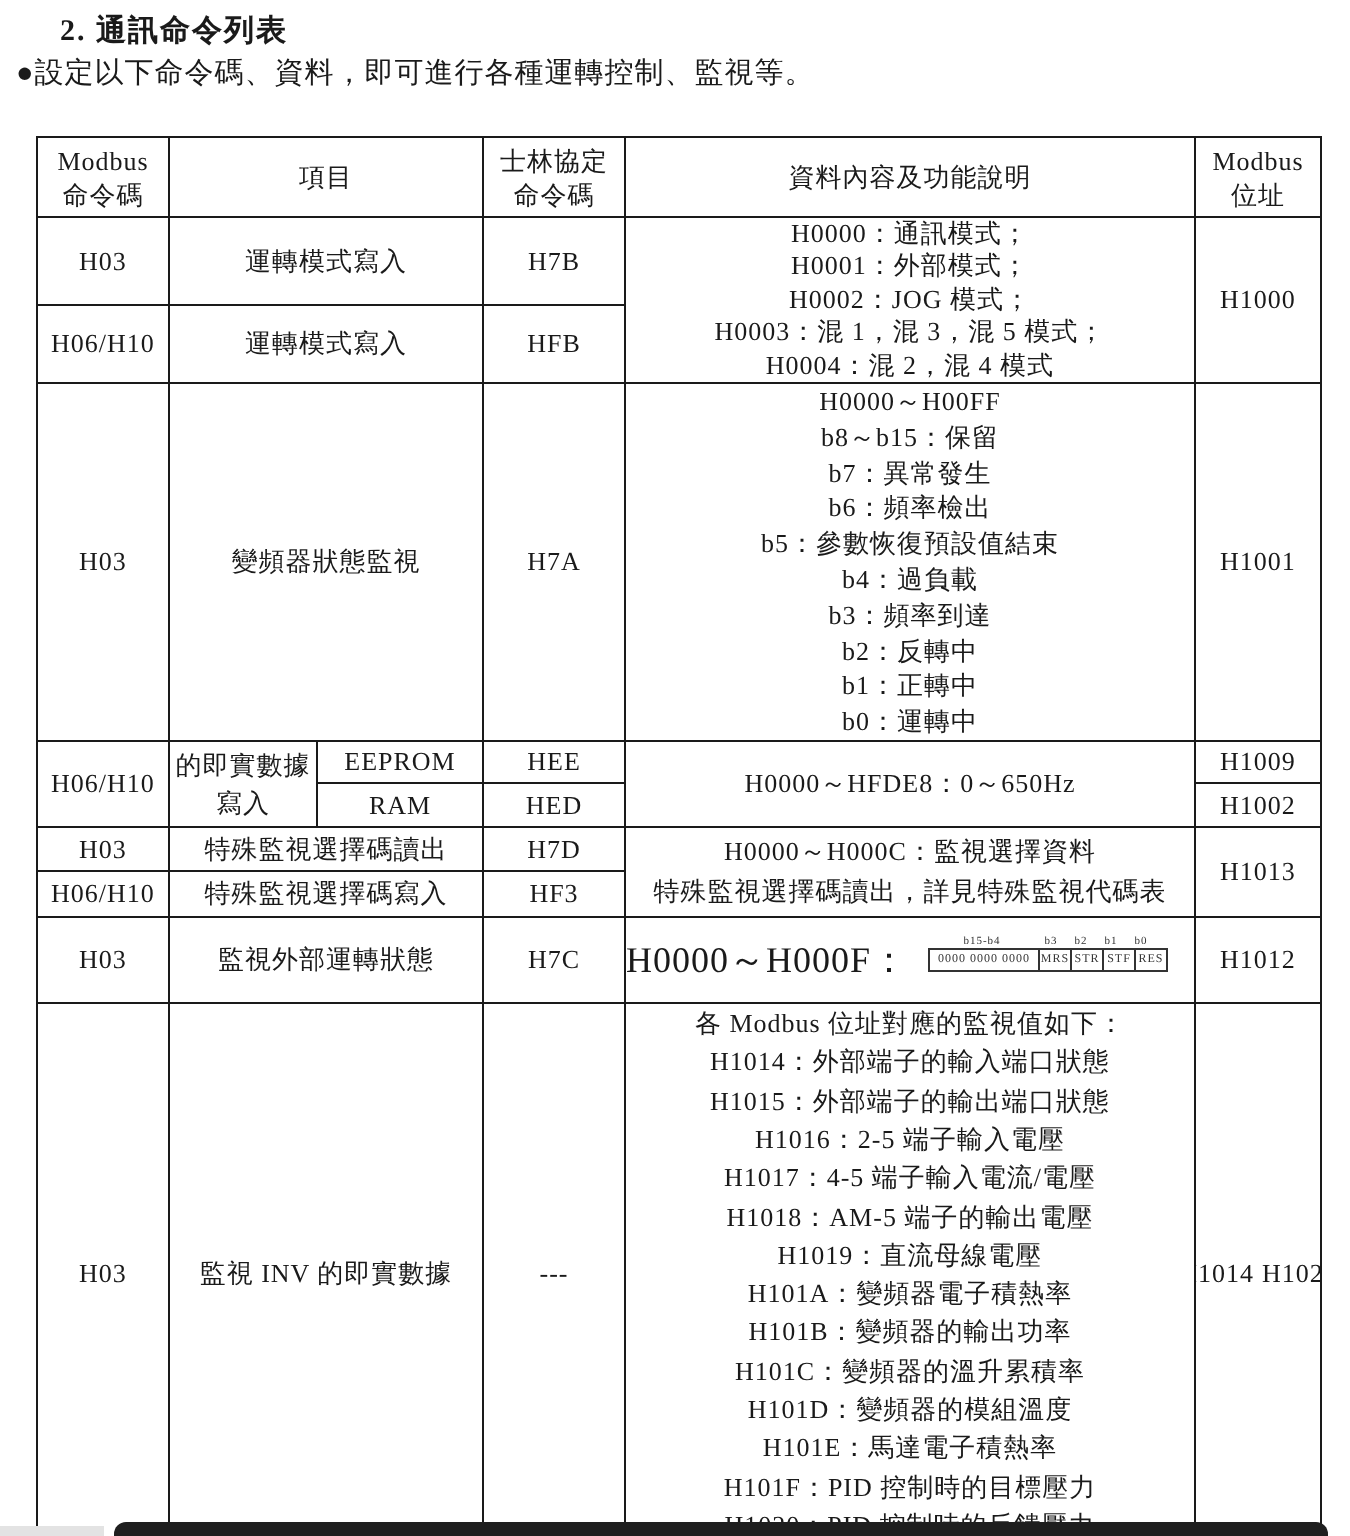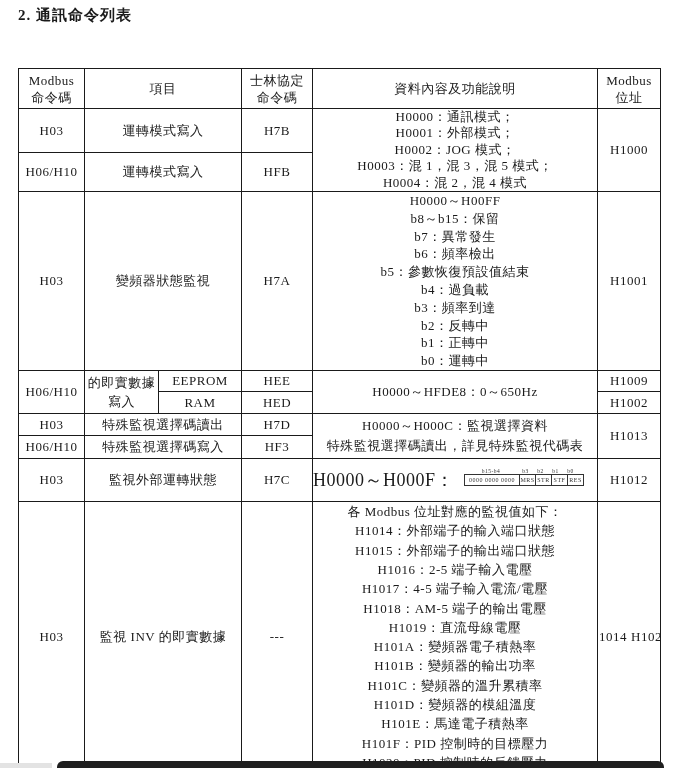--- a/index.html
+++ b/index.html
@@ -1,20 +1,20 @@
 <!DOCTYPE html>
 <html><head>
 <meta charset="utf-8">
 <style>
   html,body{margin:0;padding:0;background:#fff;}
   .page{
     position:relative;width:675px;height:768px;background:#ffffff;overflow:hidden;
     font-family:"Liberation Serif","DejaVu Serif",serif;color:#1a1a1a;
   }
-  .doc-title{position:absolute;left:18px;top:6px;font-size:15px;font-weight:bold;letter-spacing:1px;}
+  .doc-title{position:absolute;left:30px;top:6px;font-size:15px;font-weight:bold;letter-spacing:1px;}
   .doc-intro{position:absolute;left:8px;top:27px;font-size:14.5px;letter-spacing:0.5px;}
   table.cmd{
     position:absolute;left:18px;top:68px;border-collapse:collapse;table-layout:fixed;
     width:578px;
   }
   .cmd td,.cmd th{
     border:1px solid #1a1a1a;font-size:13px;font-weight:normal;text-align:center;
     vertical-align:middle;padding:0;overflow:hidden;letter-spacing:0.5px;
   }
   .pre{white-space:pre-line;}
@@ -50,20 +50,21 @@
     position:absolute;left:57px;top:761px;width:607px;height:7px;
     background:#1f1f1f;border-radius:6px 6px 0 0;
   }
   .corner-shade{position:absolute;left:0;top:763px;width:52px;height:5px;background:#e3e3e3;}
 </style>
 </head>
 <body>
 
 <div class="page">
   <div class="doc-title">2. 通訊命令列表</div>
+  <div class="doc-intro">●設定以下命令碼、資料，即可進行各種運轉控制、監視等。</div>
 
   <table class="cmd">
     <colgroup>
       <col style="width:66px">
         <col style="width:74px">
         <col style="width:83px">
       <col style="width:71px">
         <col style="width:285px">
         <col style="width:63px">
     </colgroup>

